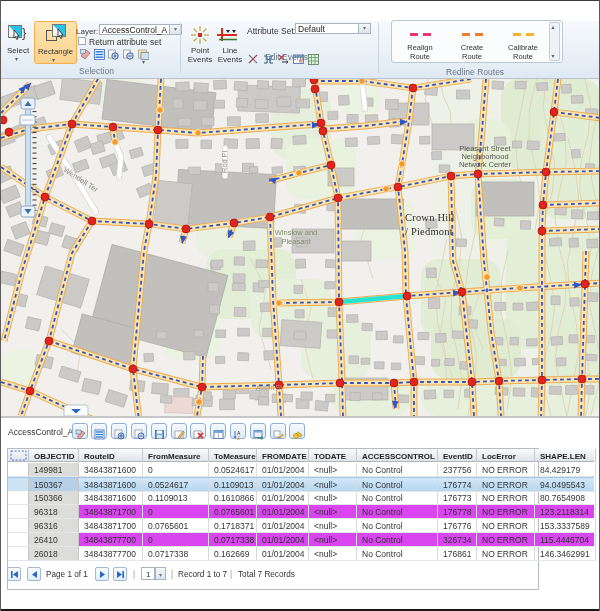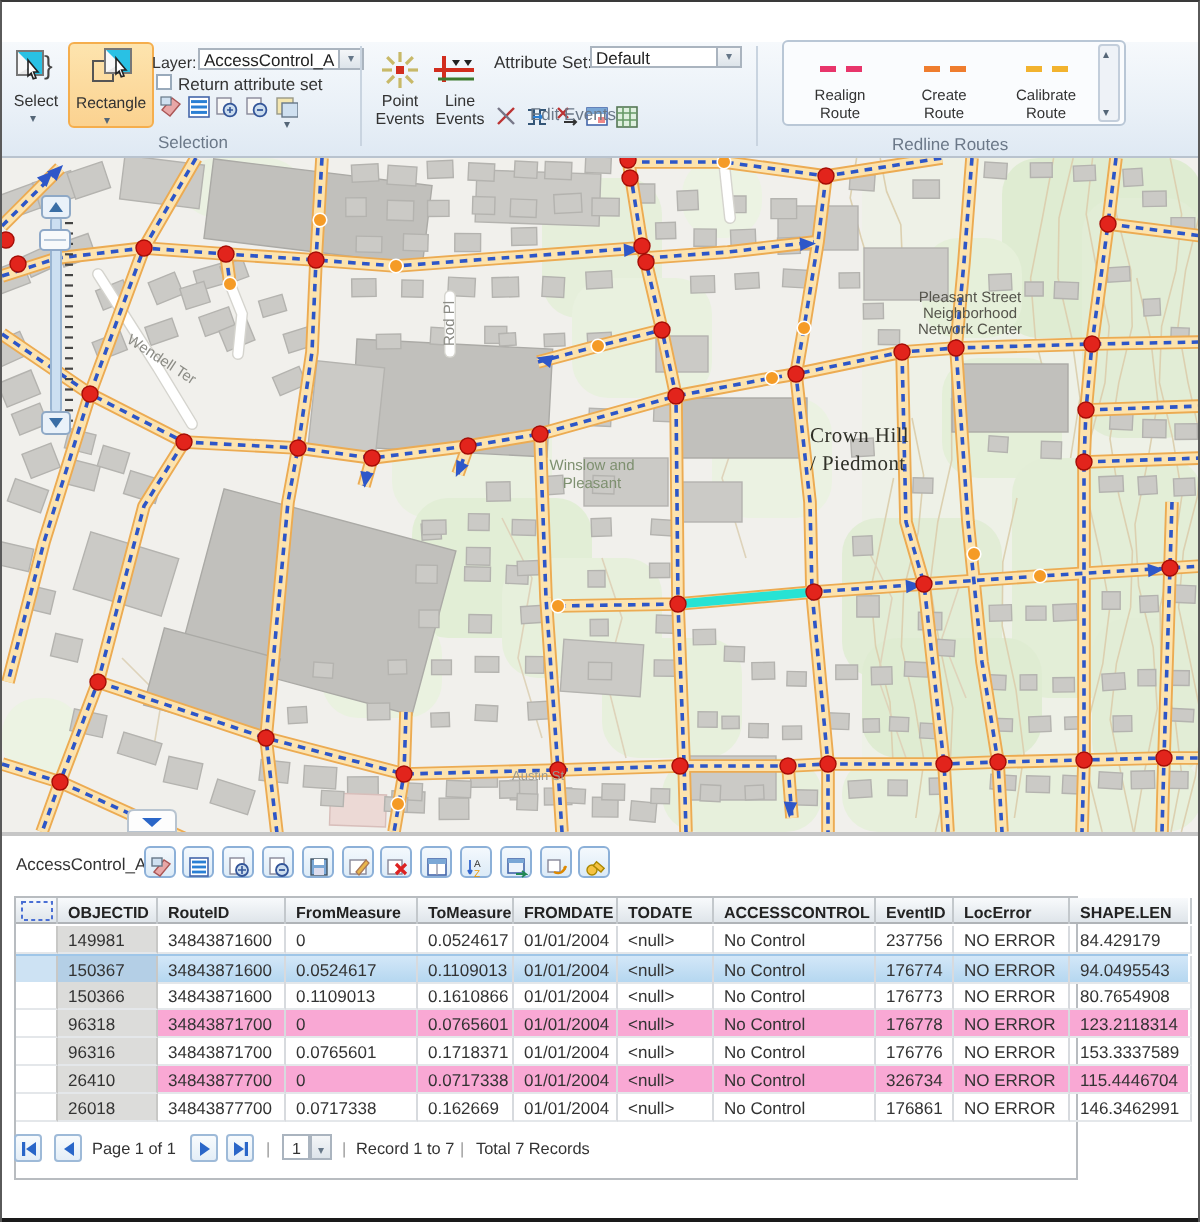--- a/index.html
+++ b/index.html
@@ -26,21 +26,21 @@
 .btnlbl { position:absolute; text-align:center; font-size:8px; color:#333; line-height:9px; }
 #map { position:absolute; left:0; top:78px; width:600px; height:337px; }
 #panel { position:absolute; left:0; top:415px; width:600px; height:174px; background:#fff;
   border-top:2px solid #c6c6c6; }
 #acl { position:absolute; left:7px; top:9px; font-size:8.5px; color:#333; }
 .pbtn { position:absolute; top:5px; width:16px; height:16px; background:linear-gradient(#f4f9fd,#dcebf7);
   border:1px solid #8cb0d8; border-radius:3px; padding:2px 0 0 2px; }
 #tbl { position:absolute; left:6px; top:30px; width:532px; height:142px;
   border:1px solid #b8bcc0; background:#fff; }
 .trow { position:absolute; left:0; width:586px; }
-.trow.alt { background:#f9a8d4; }
+.trow.alt { background:#d946ef; }
 .trow.sel { background:linear-gradient(#d3e7f8,#b5d7f0); border-top:1px solid #9fc6e8; }
 .thead { background:linear-gradient(#f8fafc,#dfe5ea); border-bottom:1px solid #b0b4b8; }
 .tc { position:absolute; top:0; font-size:8.5px; color:#333; padding:2.5px 0 0 5px;
   border-right:1px solid #d7dade; border-bottom:1px solid #e4e7ea; overflow:hidden;
   white-space:nowrap; }
 .th { font-weight:bold; font-size:8px; color:#222; border-right:1px solid #c3c8cc; border-bottom:none; }
 .tgray { background:#dcdcda; border-right:1px solid #c8c8c6; }
 .trow.sel .tgray { background:#b4cfe6; }
 .tsel { background:#fff; border-right:1px solid #c8c8c6; }
 .trow.sel .tsel { background:#cde2f3; }

